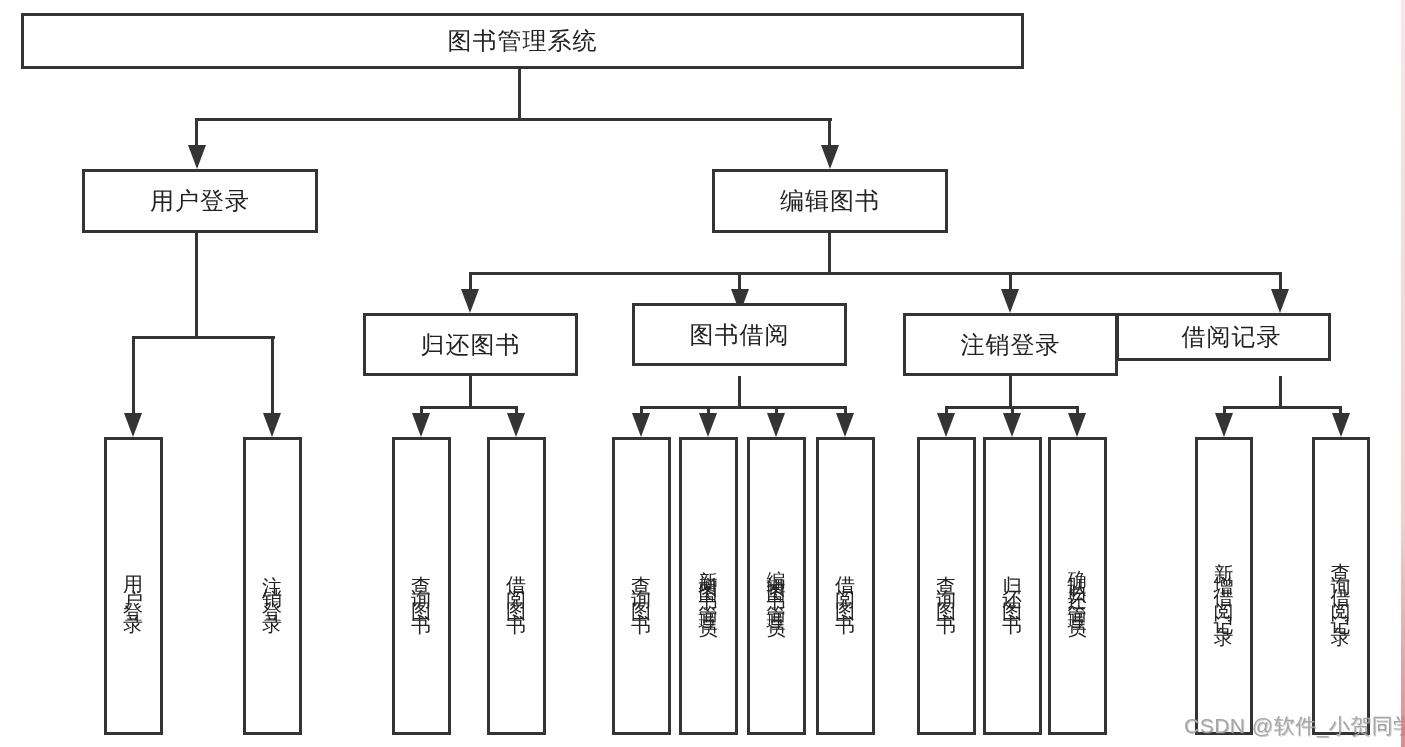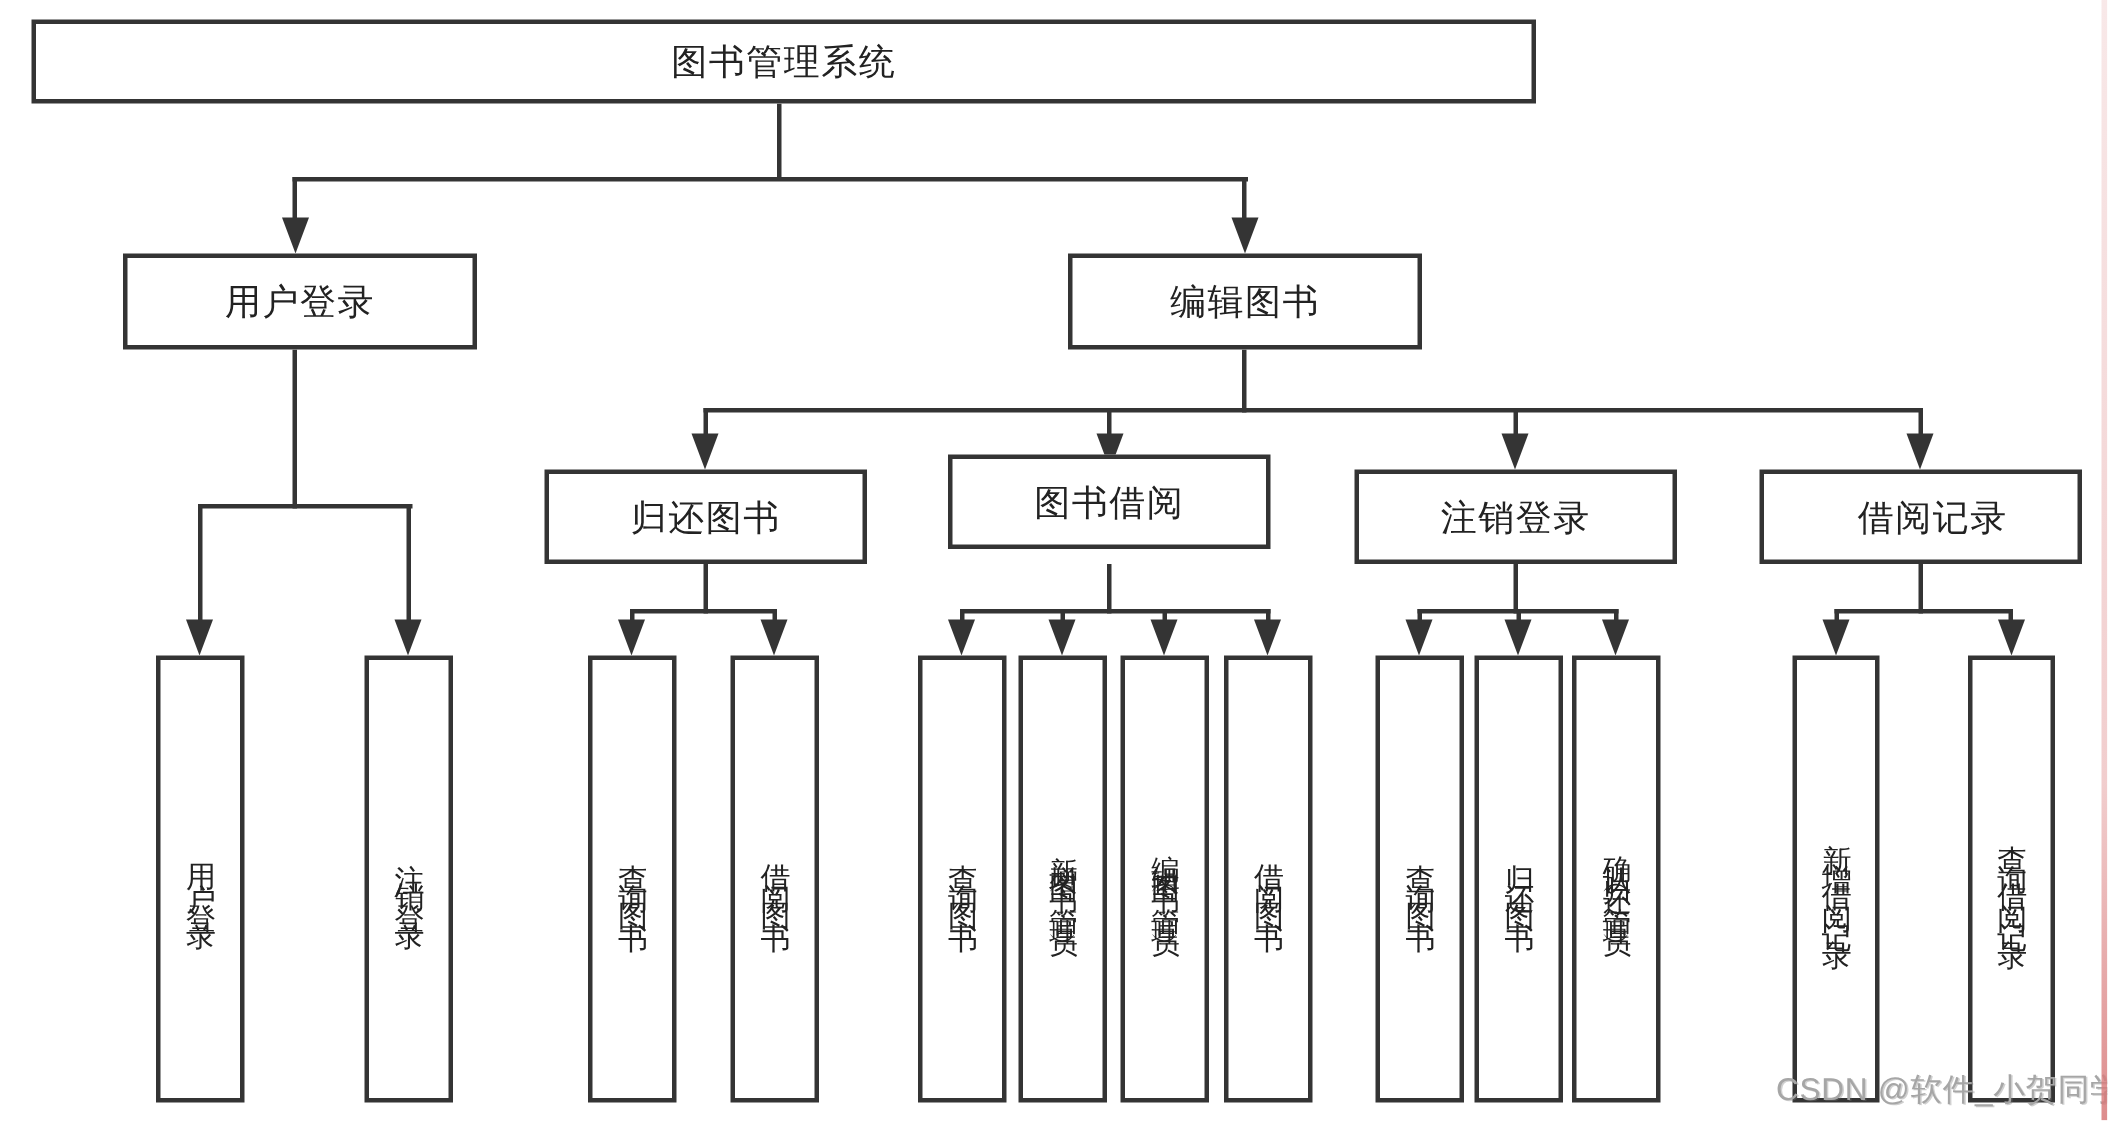--- a/index.html
+++ b/index.html
@@ -140,21 +140,21 @@
       </div>
       <div class="node hbox" style="left: 363px; top: 313px; width: 215px; height: 63px;">
         <span class="htext">归还图书</span>
       </div>
       <div class="node hbox" style="left: 632px; top: 303px; width: 215px; height: 63px;">
         <span class="htext">图书借阅</span>
       </div>
       <div class="node hbox" style="left: 903px; top: 313px; width: 215px; height: 63px;">
         <span class="htext">注销登录</span>
       </div>
-      <div class="node hbox" style="left: 1173px; top: 313px; width: 215px; height: 63px; padding-left: 16px;">
+      <div class="node hbox" style="left: 1116px; top: 313px; width: 215px; height: 48px; padding-left: 16px;">
         <span class="htext">借阅记录</span>
       </div>
       <div class="node vbox" style="left: 104px; top: 437px; width: 59px; height: 298px;">
         <span class="vtext">用户登录</span>
       </div>
       <div class="node vbox" style="left: 243px; top: 437px; width: 59px; height: 298px;">
         <span class="vtext">注销登录</span>
       </div>
       <div class="node vbox" style="left: 392px; top: 437px; width: 59px; height: 298px;">
         <span class="vtext">查询图书</span>

